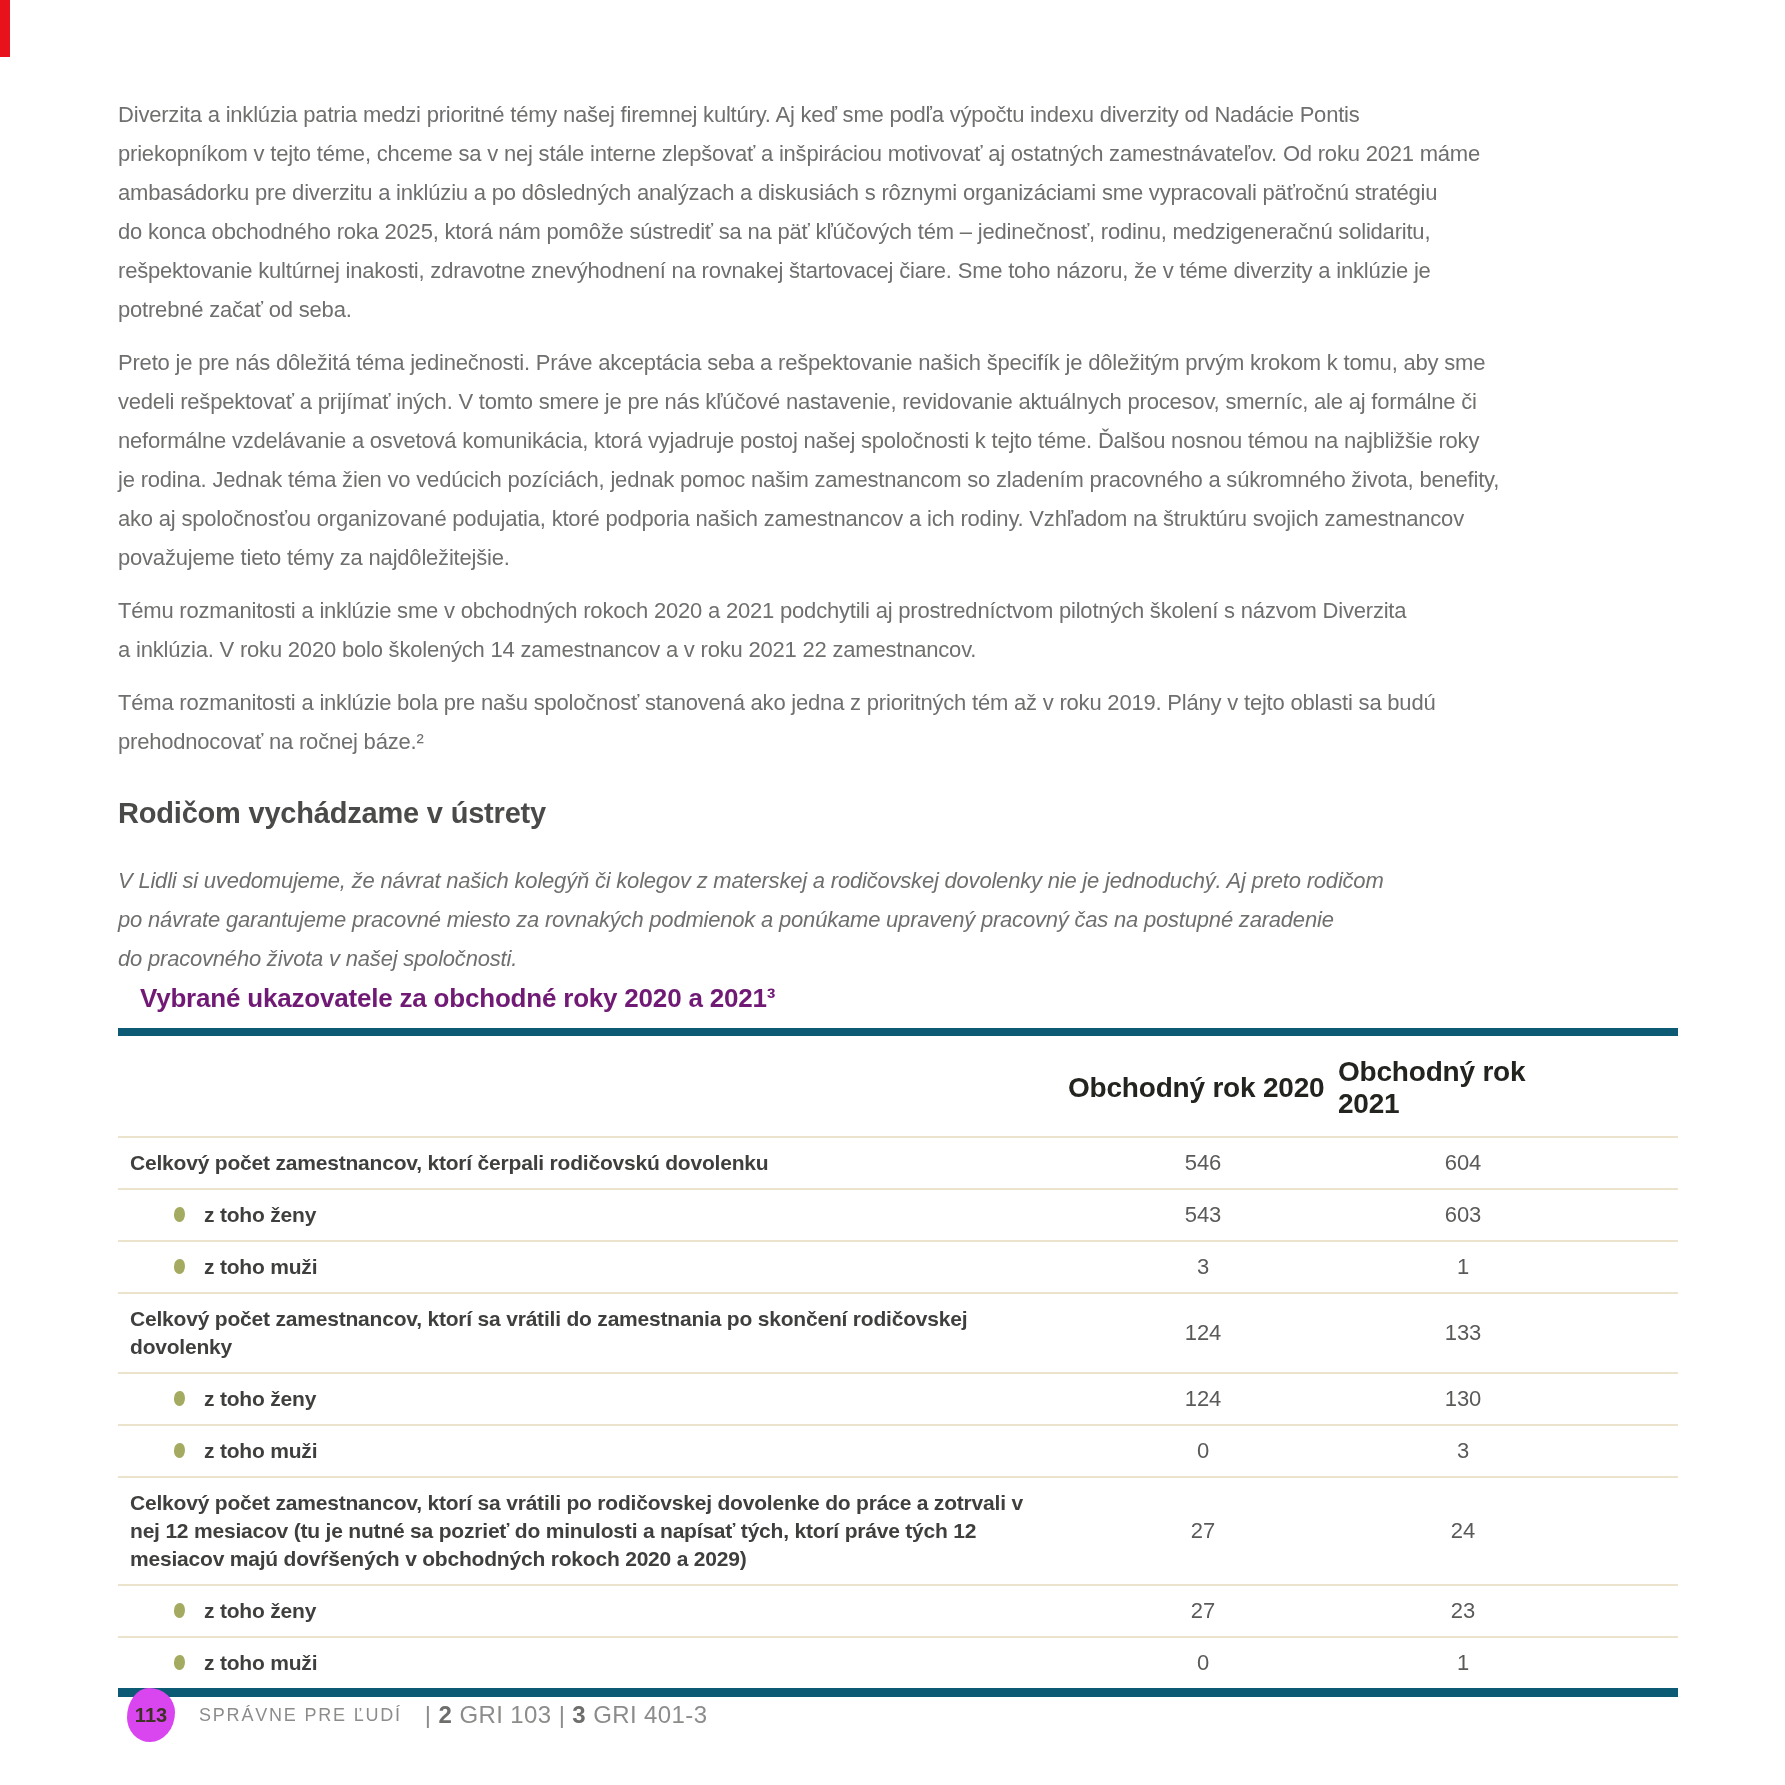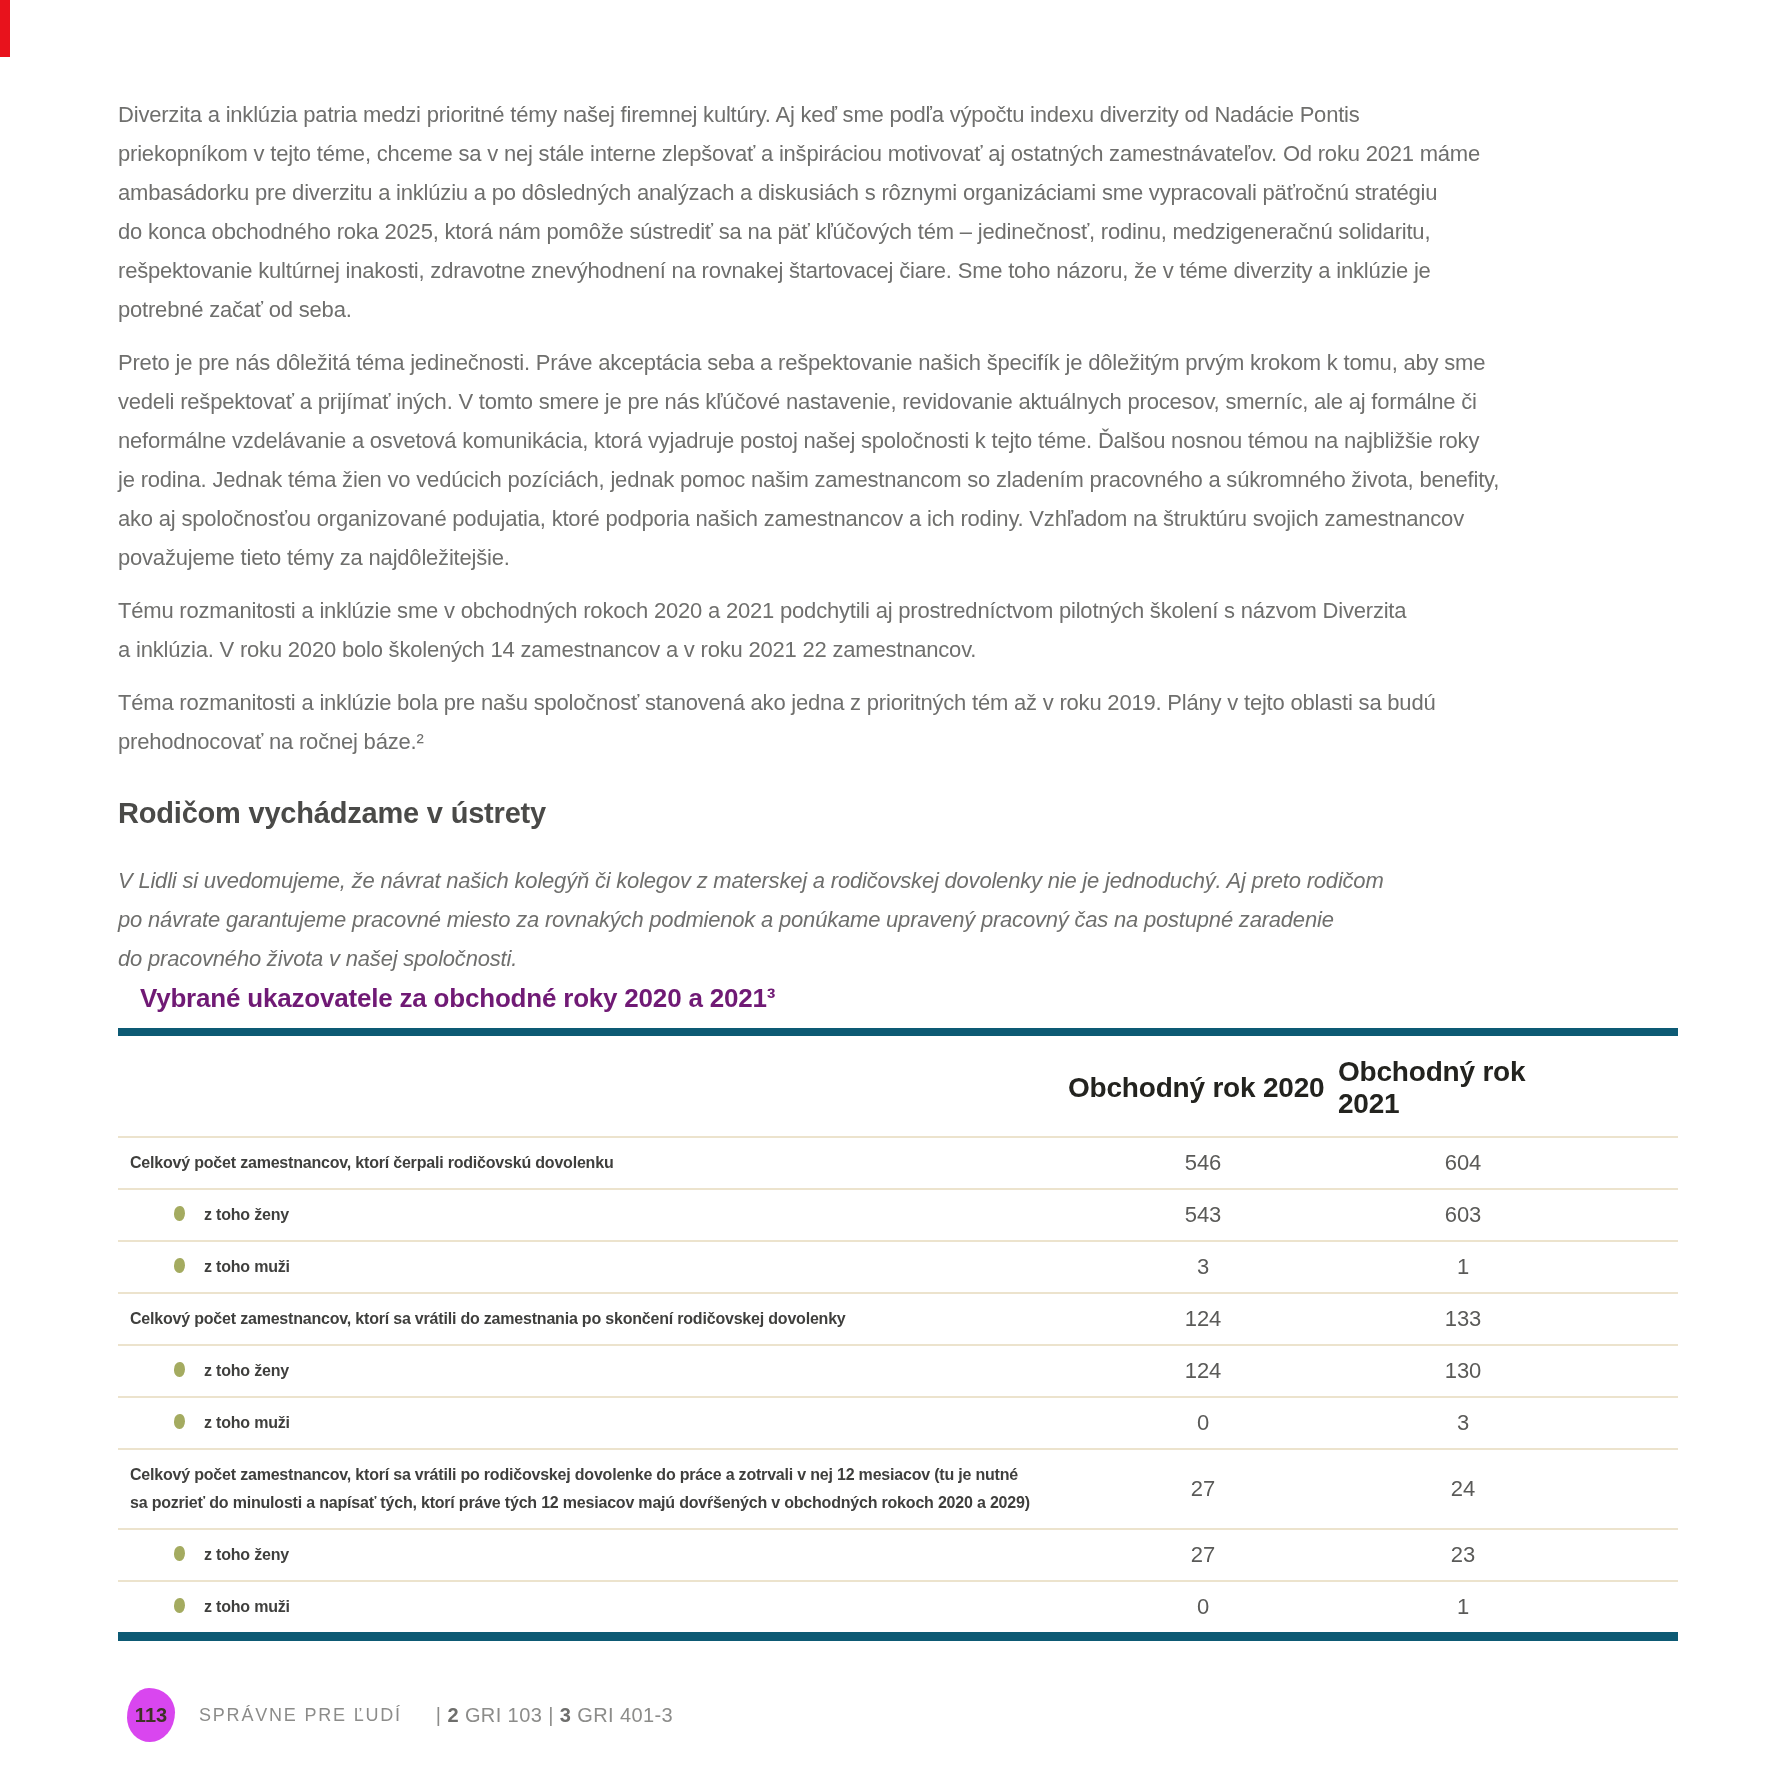--- a/index.html
+++ b/index.html
@@ -33,21 +33,21 @@
   table.indicators th{
     font-size:28px;color:#23231f;font-weight:bold;text-align:left;
     padding:20px 0 16px 0;border-bottom:2px solid #ece3cd;letter-spacing:-0.2px;
   }
   table.indicators th:last-child{padding-right:90px;}
   table.indicators td{
     border-bottom:2px solid #ece3cd;vertical-align:middle;
   }
   table.indicators tr:last-child td{border-bottom:none;}
   td.label{
-    text-align:left;font-weight:bold;font-size:16px;line-height:28px;
+    text-align:left;font-weight:bold;font-size:21px;line-height:28px;
     color:#3f3f3d;padding:11px 30px 11px 12px;letter-spacing:-0.2px;
   }
   td.label.sub{padding-left:56px;}
   td.value{
     text-align:center;font-size:22px;color:#5a5a58;padding:11px 0;
   }
   td.value:last-child{padding-right:90px;}
   .bullet{
     display:inline-block;width:11px;height:15px;background:#a4ab60;
     border-radius:55% 45% 50% 50%/50% 50% 55% 45%;
@@ -59,21 +59,21 @@
   .page-badge{
     width:48px;height:54px;background:#d946ef;
     border-radius:46% 54% 52% 48%/55% 45% 55% 45%;
     display:flex;align-items:center;justify-content:center;
   }
   .page-badge span{font-size:20px;font-weight:bold;color:#3e3226;letter-spacing:0;}
   .chapter-label{
     margin-left:24px;font-size:18px;color:#8c8c8a;letter-spacing:1.8px;
   }
   .gri-refs{
-    margin-left:34px;font-size:20px;color:#8c8c8a;letter-spacing:0.4px;
+    margin-left:23px;font-size:24px;color:#8c8c8a;letter-spacing:0.4px;
   }
   .gri-refs .b{font-weight:bold;color:#6e6e6c;}
 </style>
 </head>
 <body>
 
 <div class="corner-mark"></div>
 
 <main class="content">
   <p class="body">Diverzita a inklúzia patria medzi prioritné témy našej firemnej kultúry. Aj keď sme podľa výpočtu indexu diverzity od Nadácie Pontis

